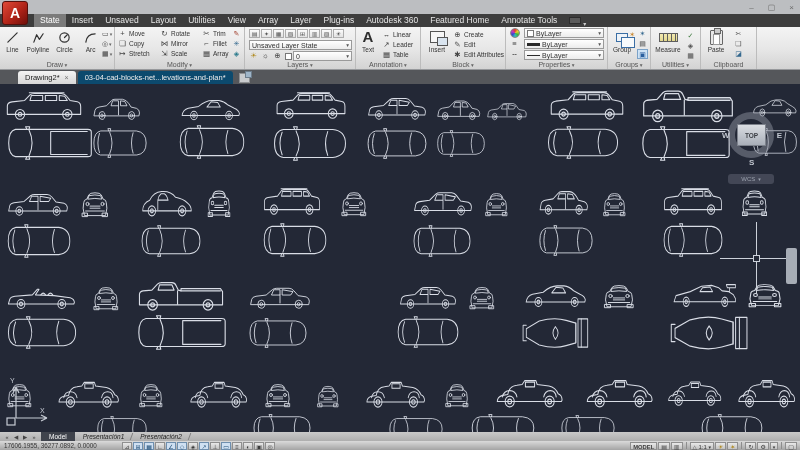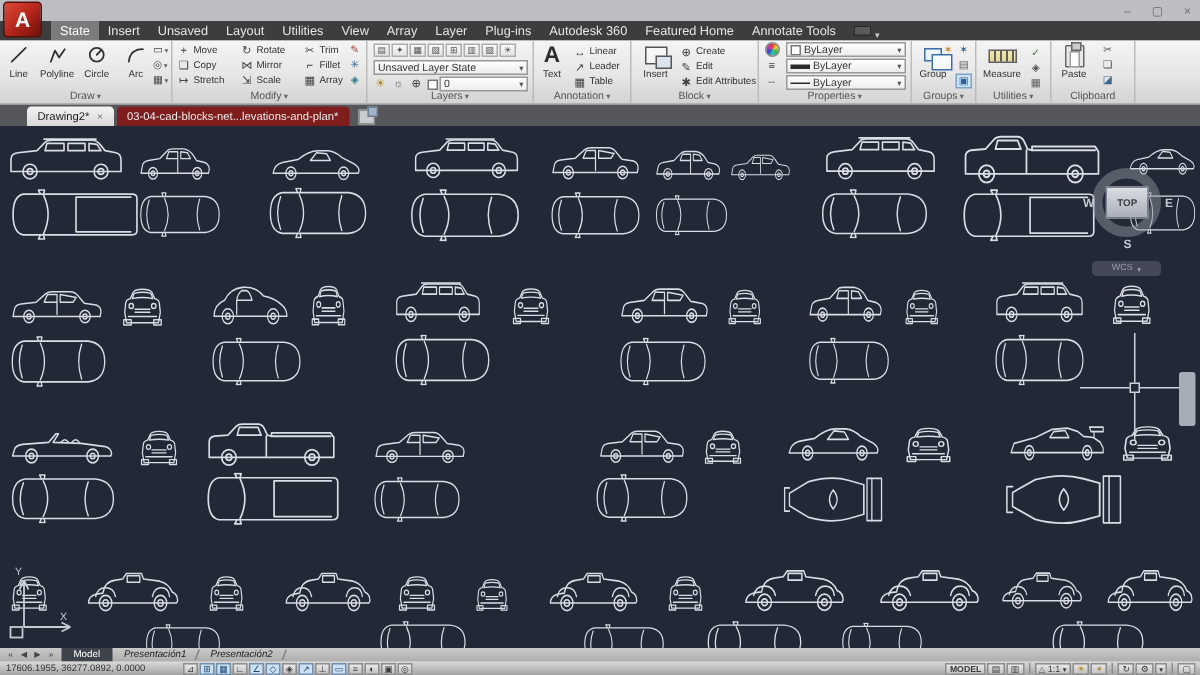--- a/index.html
+++ b/index.html
@@ -75,21 +75,21 @@
   .icon-paste::before{content:"";position:absolute;left:3px;top:-3px;width:5px;height:4px;border:1px solid #666;background:#ccc}
   .icon-paste::after{content:"";position:absolute;left:2px;right:2px;top:3px;height:9px;background:#fff;border:1px solid #9b9b9b}
   svg.dicon{width:13px;height:13px;stroke:#333;fill:none;stroke-width:1.3;stroke-linecap:round;stroke-linejoin:round}
 
   
   #filetabs{position:absolute;left:0;top:70px;width:800px;height:14px;background:#55575b;
     display:flex;align-items:flex-end;gap:2px;padding-left:18px}
   .ftab{height:13px;display:flex;align-items:center;gap:5px;padding:0 7px;font-size:7.5px;
     border-radius:3px 3px 0 0;white-space:nowrap}
   .ftab.active{background:linear-gradient(#f4f4f4,#d7d7d7);color:#222}
-  .ftab.inactive{background:#7f1d1d;color:#ececec}
+  .ftab.inactive{background:#0c4a6e;color:#ececec}
   .ftclose::after{content:"×";font-size:7px;color:#777}
   .newtab{width:11px;height:10px;margin-left:4px;margin-bottom:1px;background:#c9cbce;border:1px solid #8e9093;position:relative}
   .newtab::after{content:"";position:absolute;right:-3px;top:-3px;width:5px;height:5px;background:#9fb5c9;border:1px solid #6c7d8c}
 
   
   #canvas{position:absolute;left:0;top:84px;width:800px;height:348px;background:#232836;overflow:hidden}
   #car-layer svg.car{position:absolute;overflow:visible}
   #viewcube{position:absolute;left:724px;top:24px;width:60px;height:66px}
   .vc-ring{position:absolute;left:4px;top:4px;width:46px;height:46px;border-radius:50%;
     border:7px solid rgba(150,156,168,0.45)}

